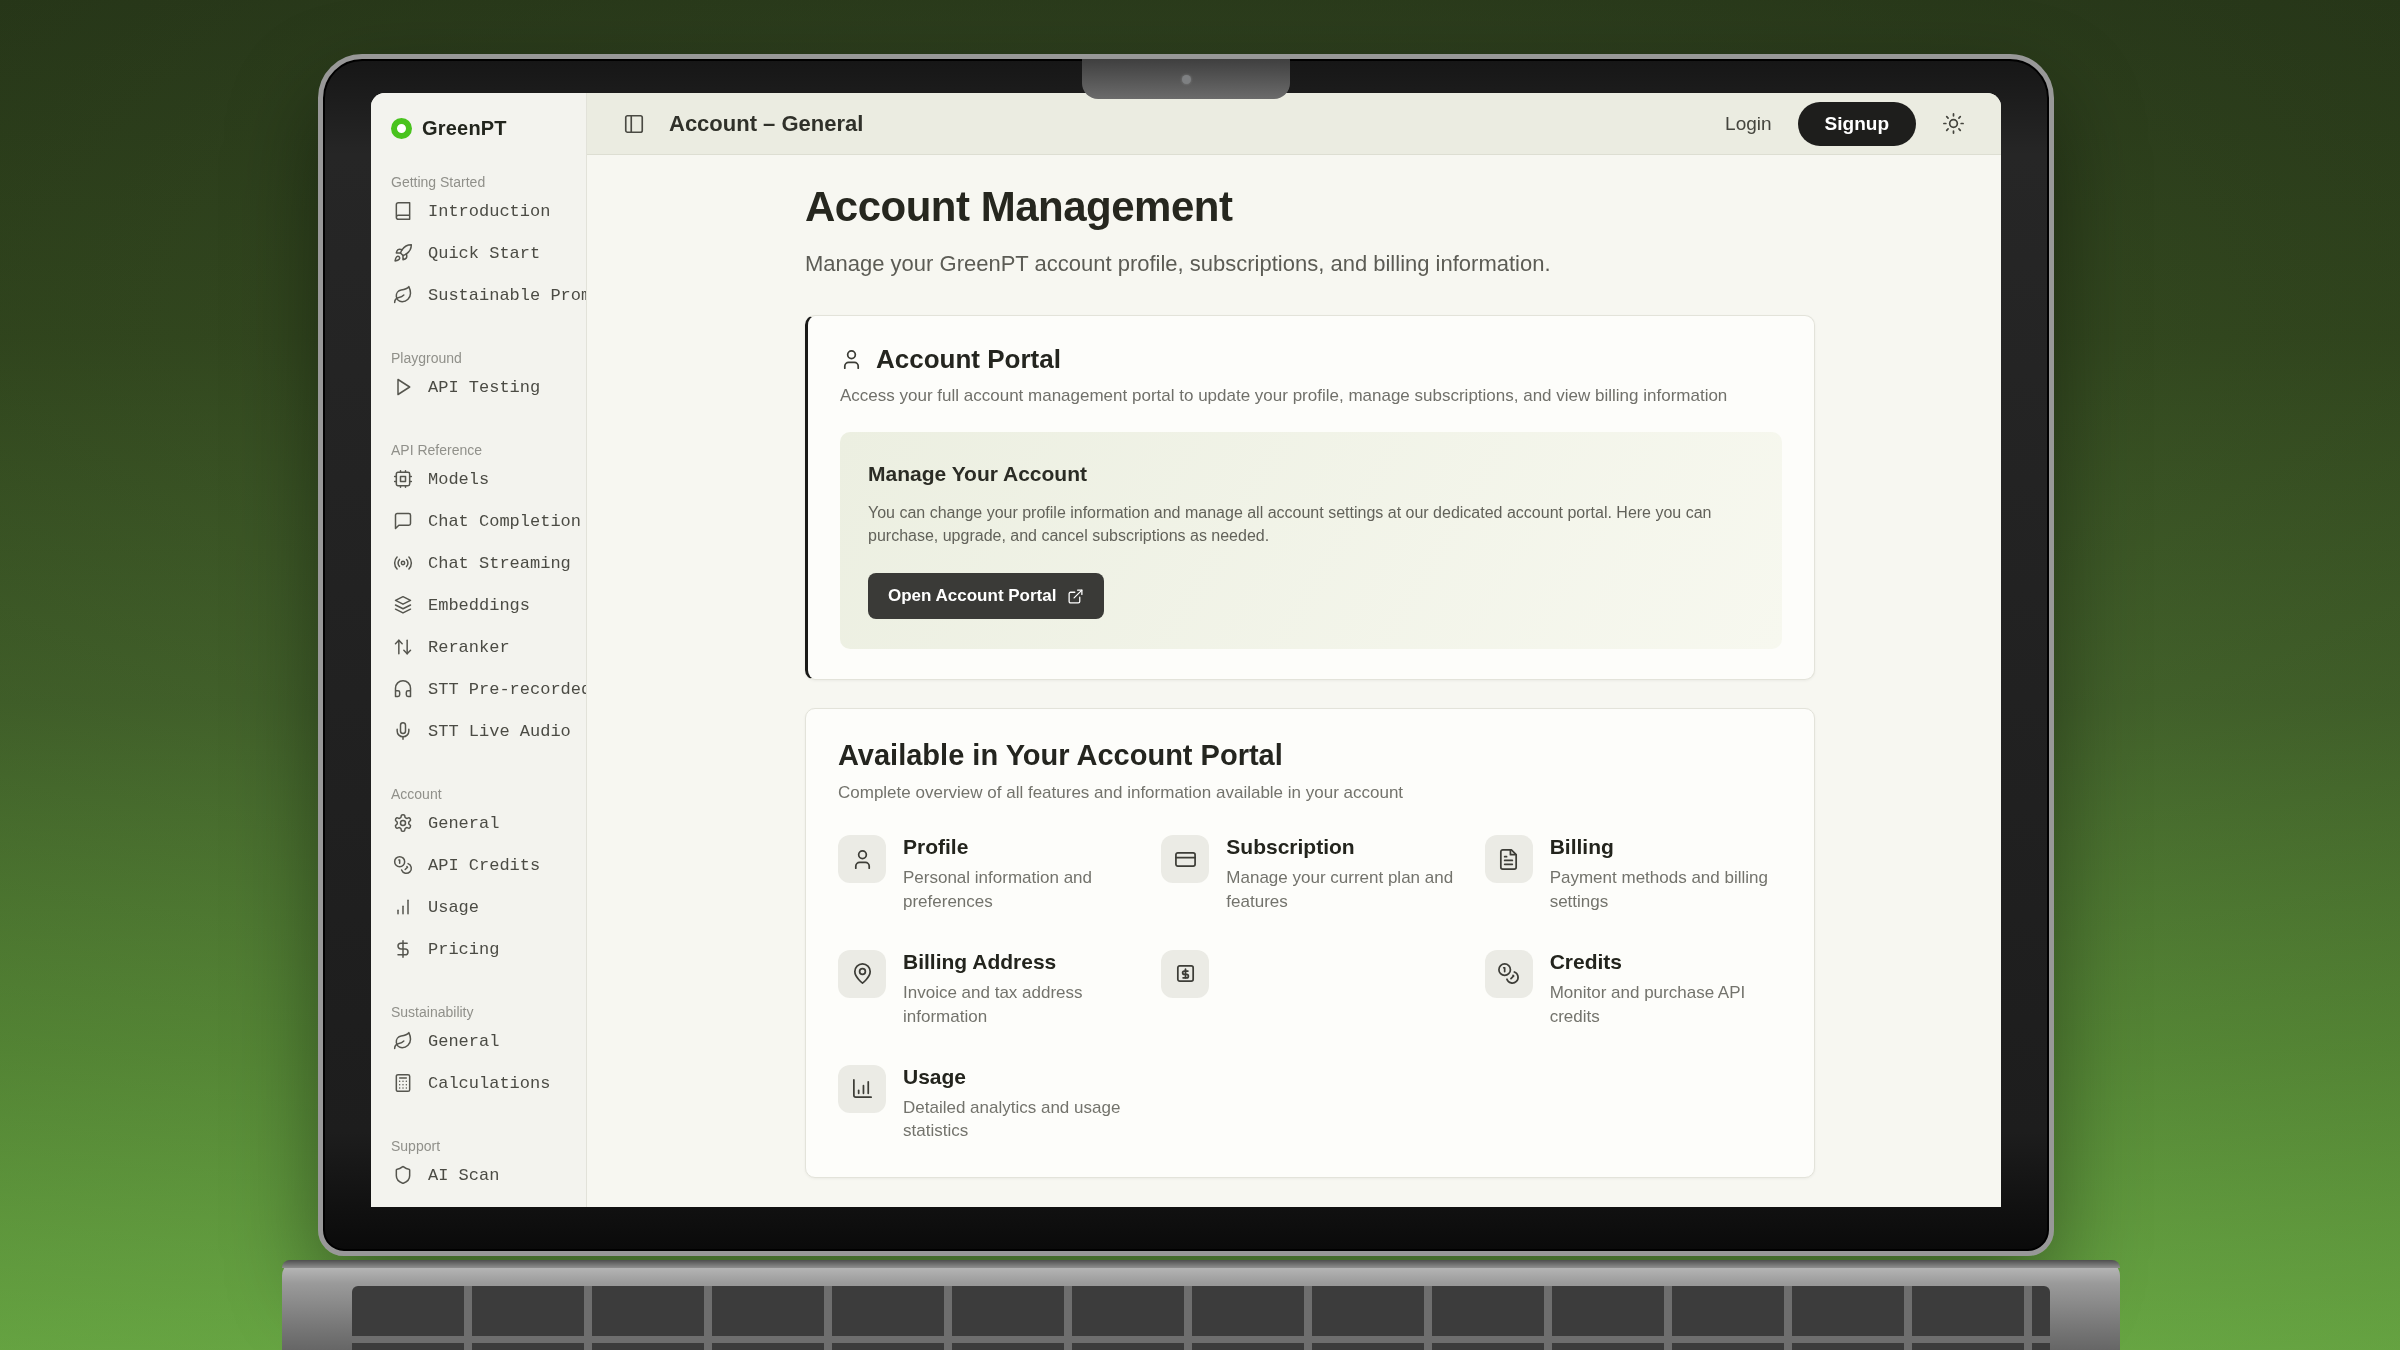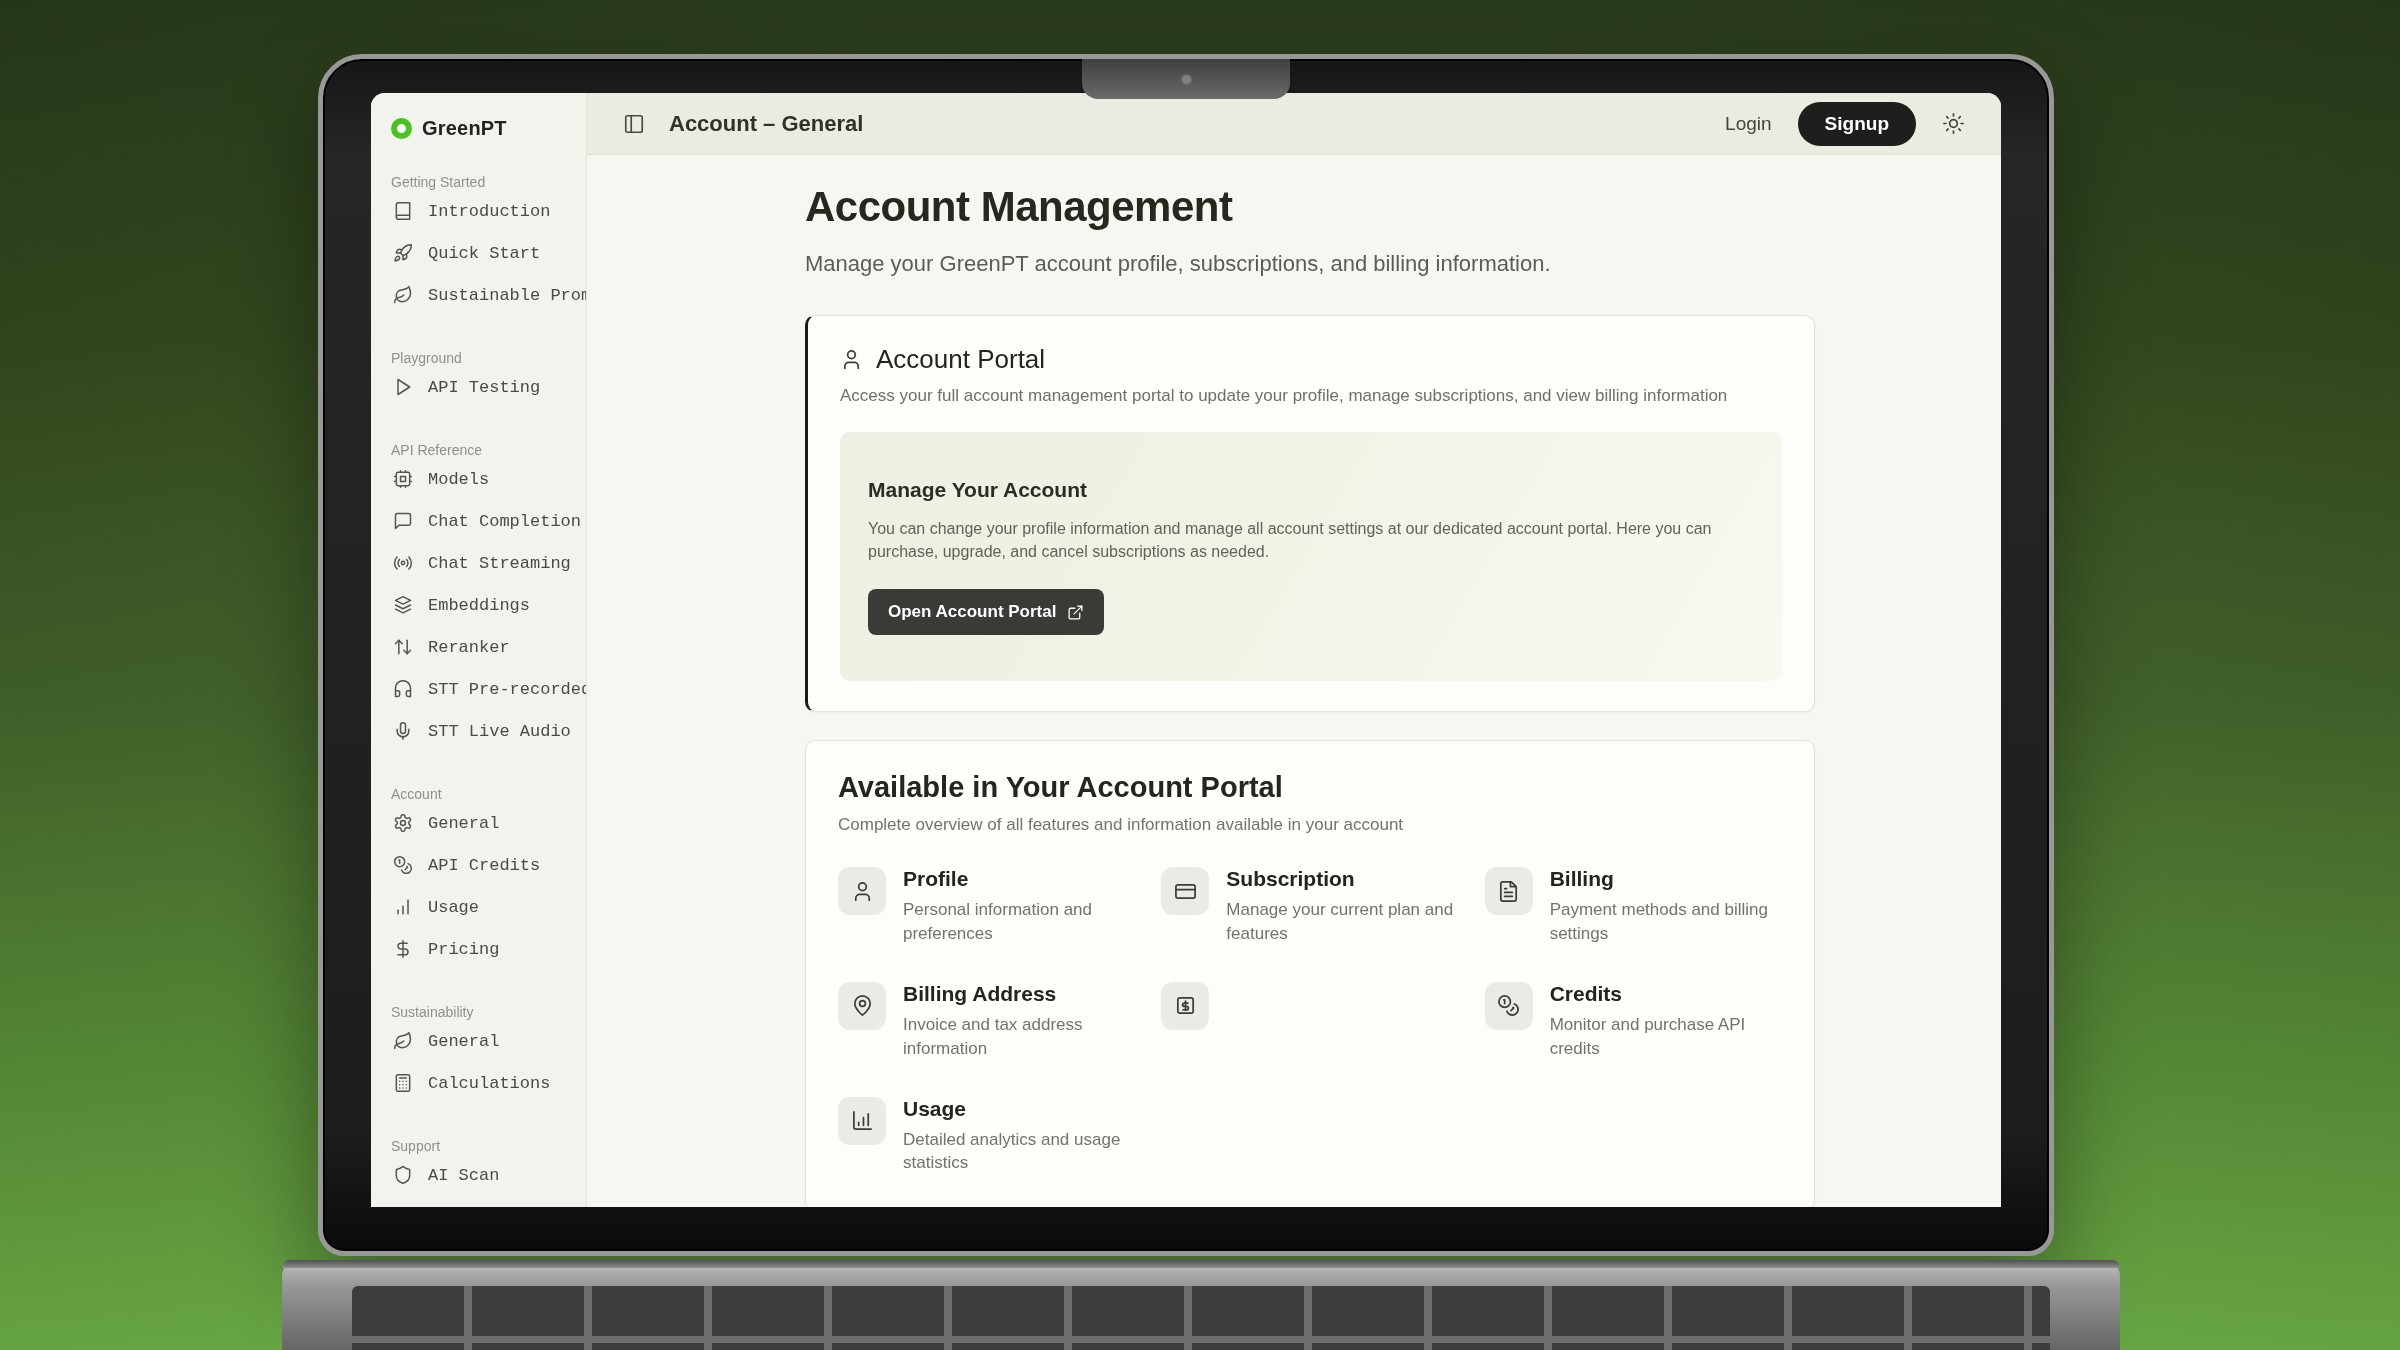--- a/index.html
+++ b/index.html
@@ -68,23 +68,23 @@
     padding:11px 27px;border-radius:26px;cursor:pointer;font-family:inherit;}
   .theme-toggle{width:23px;height:23px;color:#45453e;cursor:pointer;}
   .content{flex:1;overflow:hidden;padding:28px 0 0 218px;box-sizing:border-box;}
   .col{width:1010px;}
   .page-title{font-size:42px;font-weight:700;color:#26271f;letter-spacing:-.5px;margin:0;}
   .page-sub{font-size:22px;color:#5c5c55;margin-top:20px;}
   .card{background:#fdfdfa;border:1px solid #e3e3da;border-radius:10px;box-shadow:0 1px 3px rgba(0,0,0,.05);box-sizing:border-box;}
   .portal-card{margin-top:38px;border-left:3px solid #1a1a18;padding:28px 32px 30px;}
   .pc-header{display:flex;align-items:center;gap:13px;}
   .pc-header .hi{width:23px;height:23px;color:#3b3c35;}
-  .pc-title{font-size:26px;font-weight:400;color:#24251f;}
+  .pc-title{font-size:26px;font-weight:700;color:#24251f;}
   .pc-desc{font-size:17px;color:#70706a;margin-top:11px;}
-  .portal-box{margin-top:26px;background:linear-gradient(120deg,#ecefe1,#f7f8ef);border-radius:10px;padding:46px 28px;}
+  .portal-box{margin-top:26px;background:linear-gradient(120deg,#ecefe1,#f7f8ef);border-radius:10px;padding:30px 28px;}
   .pb-title{font-size:21px;font-weight:700;color:#2b2c25;}
   .pb-body{font-size:16px;color:#62625a;line-height:1.45;margin-top:15px;max-width:950px;}
   .portal-btn{margin-top:26px;display:inline-flex;align-items:center;gap:11px;background:#3a3a37;color:#fff;
     font-size:17px;font-weight:700;border:none;border-radius:8px;padding:13px 20px;cursor:pointer;font-family:inherit;}
   .portal-btn .bi{width:17px;height:17px;color:#fff;}
   .features-card{margin-top:28px;padding:30px 32px 34px;}
   .fc-title{font-size:29px;font-weight:700;color:#24251f;}
   .fc-sub{font-size:17px;color:#73736c;margin-top:11px;}
   .features-grid{margin-top:32px;display:grid;grid-template-columns:repeat(3,1fr);column-gap:26px;row-gap:36px;}
   .feature{display:flex;gap:17px;align-items:flex-start;}

